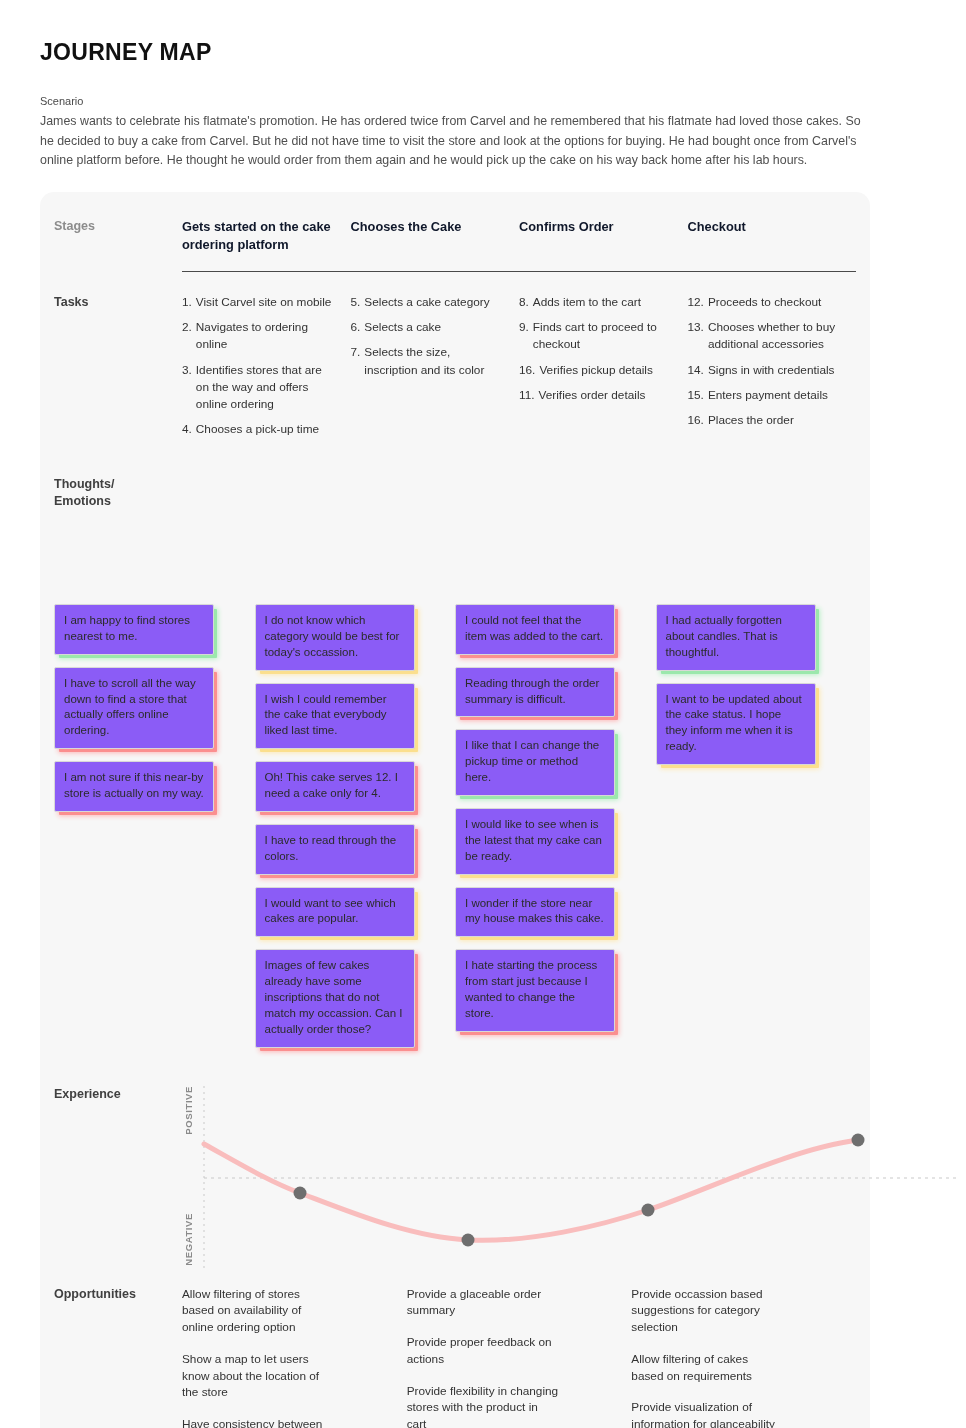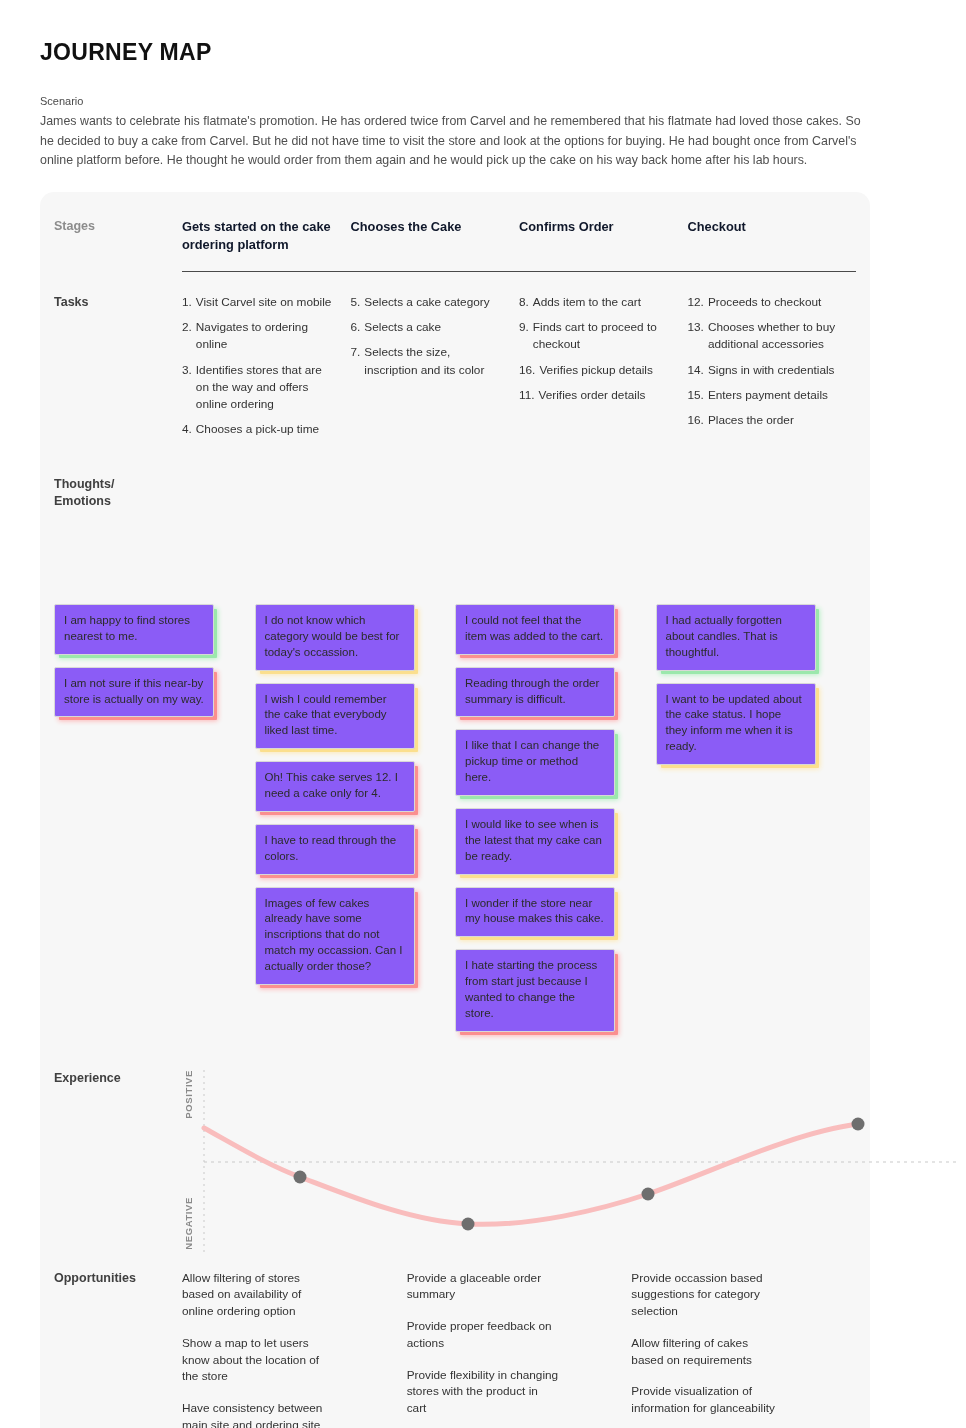--- a/index.html
+++ b/index.html
@@ -297,28 +297,30 @@
 
     <div class="row thoughts-row">
       <div class="rowlabel">
         <div>Thoughts/</div>
         <div>Emotions</div>
       </div>
       <div class="cols">
 
         <div class="col">
           <div class="note positive">I am happy to find stores nearest to me.</div>
+          <div class="note negative">I have to scroll all the way down to find a store that actually offers online ordering.</div>
           <div class="note negative">I am not sure if this near-by store is actually on my way.</div>
         </div>
 
         <div class="col">
           <div class="note neutral">I do not know which category would be best for today's occassion.</div>
           <div class="note neutral">I wish I could remember the cake that everybody liked last time.</div>
           <div class="note negative">Oh! This cake serves 12. I need a cake only for 4.</div>
           <div class="note negative">I have to read through the colors.</div>
+          <div class="note neutral">I would want to see which cakes are popular.</div>
           <div class="note negative">Images of few cakes already have some inscriptions that do not match my occassion. Can I actually order those?</div>
         </div>
 
         <div class="col">
           <div class="note negative">I could not feel that the item was added to the cart.</div>
           <div class="note negative">Reading through the order summary is difficult.</div>
           <div class="note positive">I like that I can change the pickup time or method here.</div>
           <div class="note neutral">I would like to see when is the latest that my cake can be ready.</div>
           <div class="note neutral">I wonder if the store near my house makes this cake.</div>
           <div class="note negative">I hate starting the process from start just because I wanted to change the store.</div>

